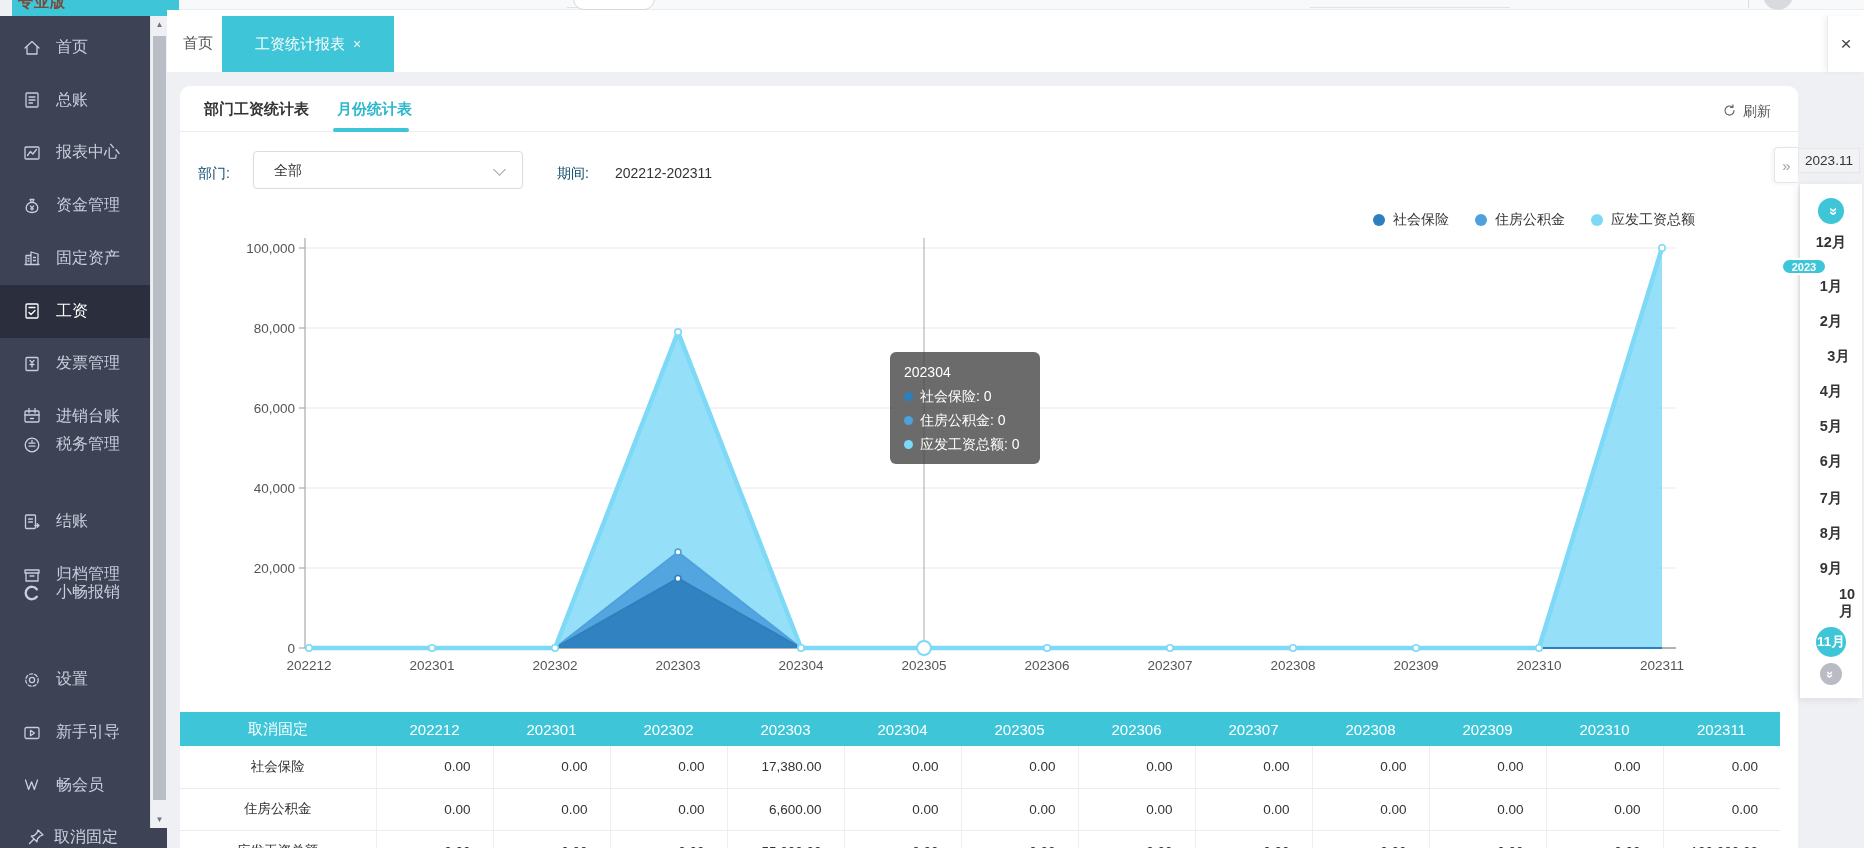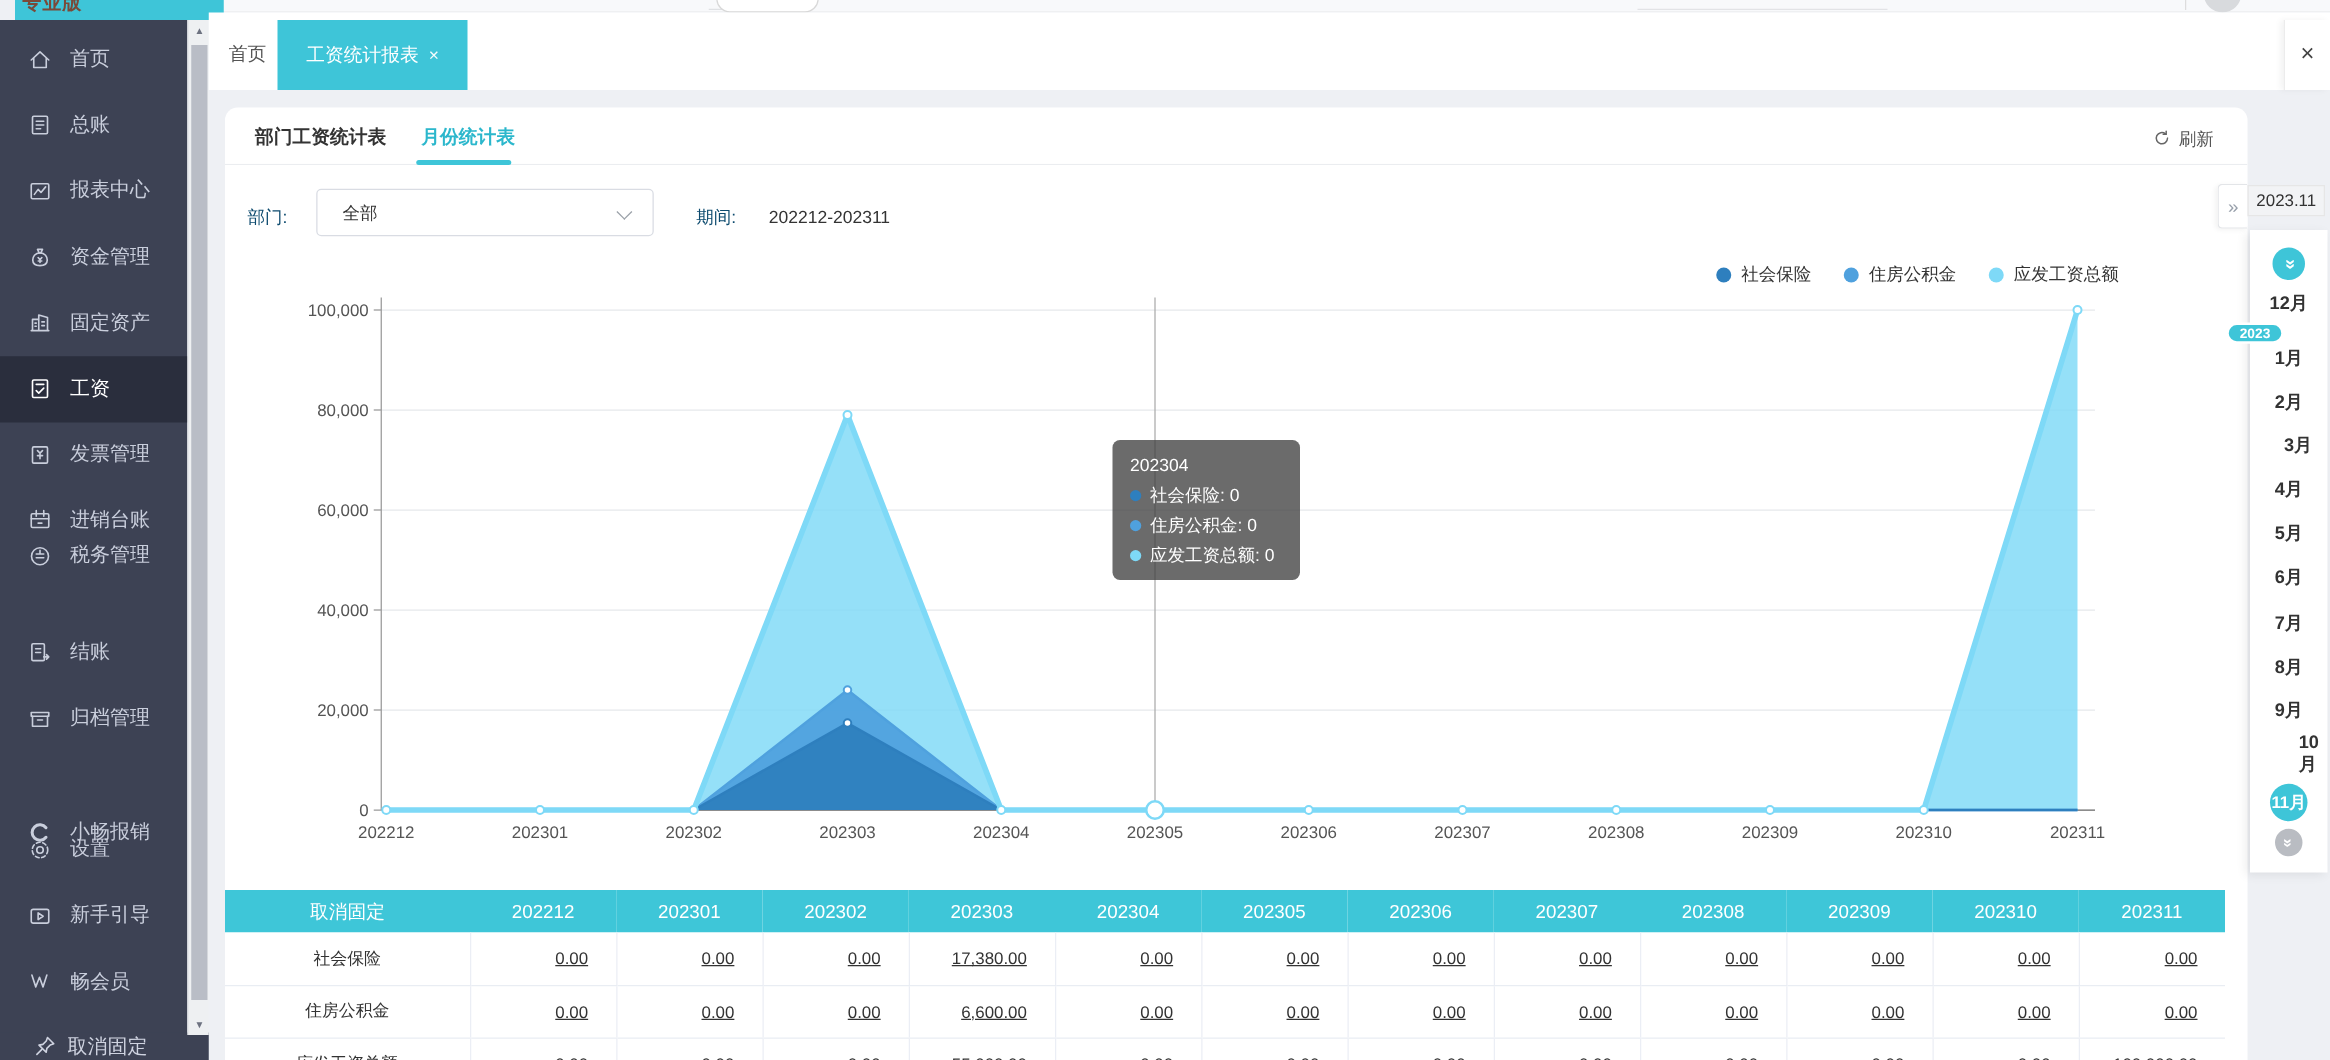--- a/index.html
+++ b/index.html
@@ -25,21 +25,21 @@
   .side-item .lbl { margin-left:14px; font-size:16px; white-space:nowrap; }
   .side-footer { left:0; top:826px; width:167px; height:22px; background:#3d4254; color:#cfd3e0; display:flex; align-items:center; padding-left:26px; font-size:16px;font-family:Liberation Serif, serif; }
   .side-footer .icn { width:20px; height:20px; margin-right:8px; }
   .sbar { left:150px; top:16px; width:17px; height:812px; background:#eef0f2; border-left:1px solid #e2e4e7; }
   .sbar-btn { position:absolute; left:0; width:17px; height:17px; color:#6d7280; font-size:8px; display:flex; align-items:center; justify-content:center; }
   .sbar-thumb { position:absolute; left:2px; top:20px; width:13px; height:764px; background:#b9bdc6; }
 
   
   .tabbar { left:167px; top:10px; width:1697px; height:62px; background:#fff; }
   .tab-home { position:absolute; left:16px; top:24px; font-size:15px; color:#555; cursor:pointer; }
-  .tab-active { position:absolute; left:55px; top:6px; width:152px; height:56px; background:#3ec5d8; color:#fff; display:flex; align-items:center; justify-content:center; font-size:15px; cursor:pointer; }
+  .tab-active { position:absolute; left:55px; top:6px; width:172px; height:56px; background:#3ec5d8; color:#fff; display:flex; align-items:center; justify-content:center; font-size:15px; cursor:pointer; }
   .tab-active .x { margin-left:8px; font-size:14px; opacity:.95; }
   .tab-closebox { position:absolute; right:0; top:6px; width:37px; height:56px; background:#fff; border-left:1px solid #ececec; box-shadow:-3px 0 5px rgba(0,0,0,.05); display:flex; align-items:center; justify-content:center; font-size:19px; color:#444; cursor:pointer; }
 
   
   .card { left:180px; top:86px; width:1618px; height:762px; background:#fff; border-radius:10px 10px 0 0; }
   .subtab-row { left:180px; top:86px; width:1618px; height:46px; border-bottom:1px solid #ebedf0; border-radius:10px 10px 0 0; }
   .subtab1 { left:204px; top:100px; font-size:15px; font-weight:bold; color:#333; cursor:pointer; }
   .subtab2 { left:337px; top:100px; font-size:15px; font-weight:bold; color:#2bb7cc; cursor:pointer; }
   .subtab-underline { left:333px; top:128px; width:76px; height:4px; background:#3ec5d8; border-radius:2px; }
   .refresh { left:1722px; top:103px; display:flex; align-items:center; gap:6px; font-size:14px; color:#555; cursor:pointer; }
@@ -63,21 +63,21 @@
   .chart { left:186px; top:200px; width:1520px; height:490px; }
   .tooltip { left:890px; top:352px; width:150px; background:rgba(65,65,65,.78); border-radius:6px; padding:8px 14px; color:#fff; font-size:14px; line-height:24px; z-index:5; }
   .tooltip .trow { display:flex; align-items:center; gap:7px; }
   .tooltip .tdot { width:9px; height:9px; border-radius:50%; flex:0 0 9px; }
 
   
   .dtable { left:180px; top:712px; border-collapse:collapse; table-layout:fixed; width:1600px; }
   .dtable th { background:#3ec6d8; color:#fff; font-weight:normal; font-size:15px; height:34px; }
   .dtable td { height:42px; font-size:13.5px; color:#333; border-bottom:1px solid #e9edf3; background:#fff; }
   .dtable td.rowlabel { text-align:center; }
-  .dtable td.num { text-align:right; padding-right:22px; border-left:1px solid #ebeef5;text-decoration:underline; }
+  .dtable td.num { text-align:right; padding-right:22px; border-left:1px solid #ebeef5; }
   .dtable col.c0 { width:196px; }
   .dtable col.cm { width:117px; }
 
   
   .collapse-tab { left:1774px; top:147px; width:24px; height:36px; background:#fff; border:1px solid #e3e5e8; border-right:none; border-radius:4px 0 0 4px; display:flex; align-items:center; justify-content:center; color:#98a0ab; font-size:15px; cursor:pointer; box-shadow:-2px 1px 4px rgba(0,0,0,.05); }
   .period-box { left:1798px; top:148px; width:62px; height:25px; background:#f2f3f5; border:1px solid #e6e6e6; display:flex; align-items:center; justify-content:center; font-size:13.5px; color:#333; }
   .months-panel { left:1800px; top:184px; width:62px; height:514px; background:#fff; box-shadow:-3px 2px 8px rgba(0,0,0,.08); }
   .mp-up { position:absolute; left:18px; top:14px; width:26px; height:26px; border-radius:50%; background:#3ec5d8; color:#fff; display:flex; align-items:center; justify-content:center; cursor:pointer; }
   .mp-up span { transform:rotate(-90deg); font-size:15px; font-weight:bold; }
   .mp-down { position:absolute; left:20px; top:479px; width:22px; height:22px; border-radius:50%; background:#b9bcc2; color:#fff; display:flex; align-items:center; justify-content:center; cursor:pointer; }
@@ -176,21 +176,21 @@
         <span class="lbl">结账</span>
       </div>
       <div class="side-item" style="top: 532px;">
         <span class="icn"><svg viewBox="0 0 20 20" fill="none" stroke="currentColor" stroke-width="1.3" stroke-linecap="round" stroke-linejoin="round">
             <path d="M4 8 V16 H16 V8"></path>
             <path d="M3 5 H17 V8 H3 Z"></path>
             <path d="M8 11 h4"></path>
           </svg></span>
         <span class="lbl">归档管理</span>
       </div>
-      <div class="side-item" style="top: 607px; align-items: flex-end;">
+      <div class="side-item" style="top: 550px;">
         <span class="icn"><svg viewBox="0 0 20 20" fill="none" stroke="currentColor" stroke-width="1.3" stroke-linecap="round" stroke-linejoin="round">
             <path d="M14.8 6.2 A6.2 6.2 0 1 0 14.8 13.8" stroke-width="2.4"></path>
           </svg></span>
         <span class="lbl">小畅报销</span>
       </div>
       <div class="side-item" style="top: 637.4px;">
         <span class="icn"><svg viewBox="0 0 20 20" fill="none" stroke="currentColor" stroke-width="1.3" stroke-linecap="round" stroke-linejoin="round">
             <circle cx="10" cy="10" r="2.6"></circle>
             <circle cx="10" cy="10" r="6.2" stroke-dasharray="3.1 2.1"></circle>
           </svg></span>

